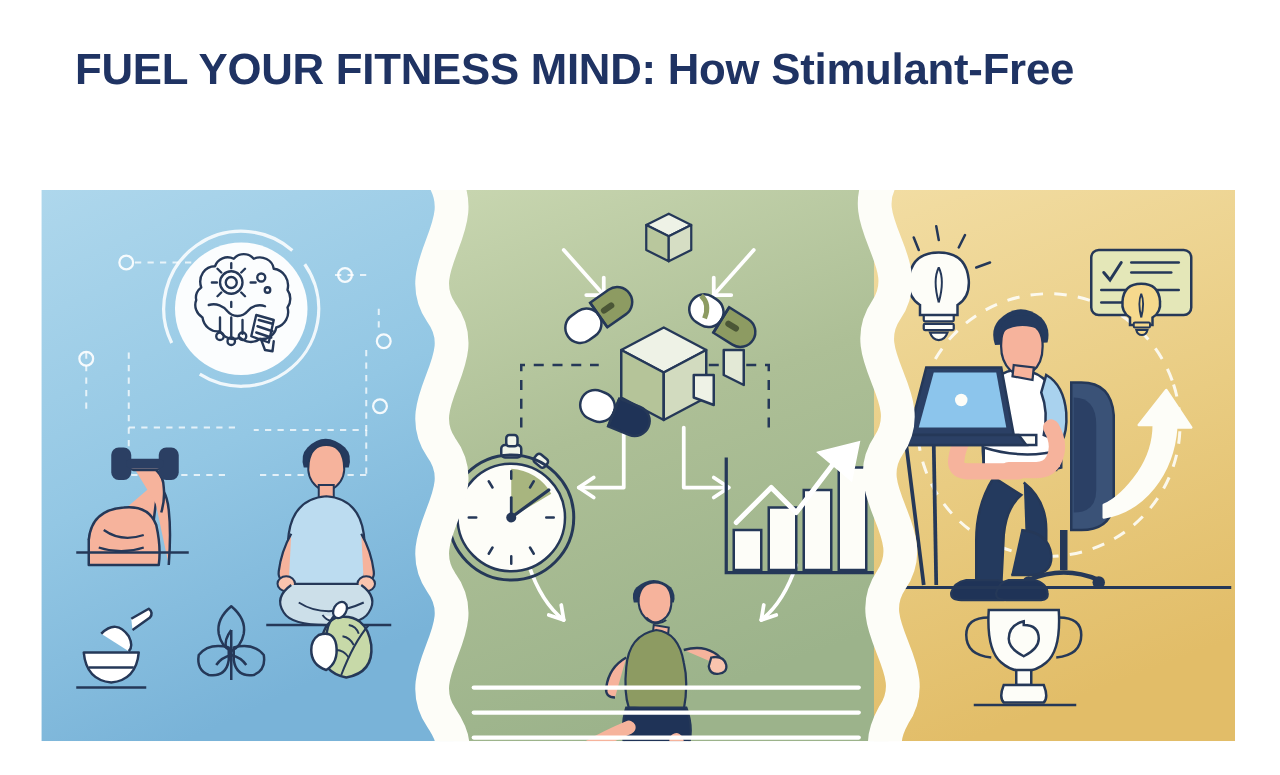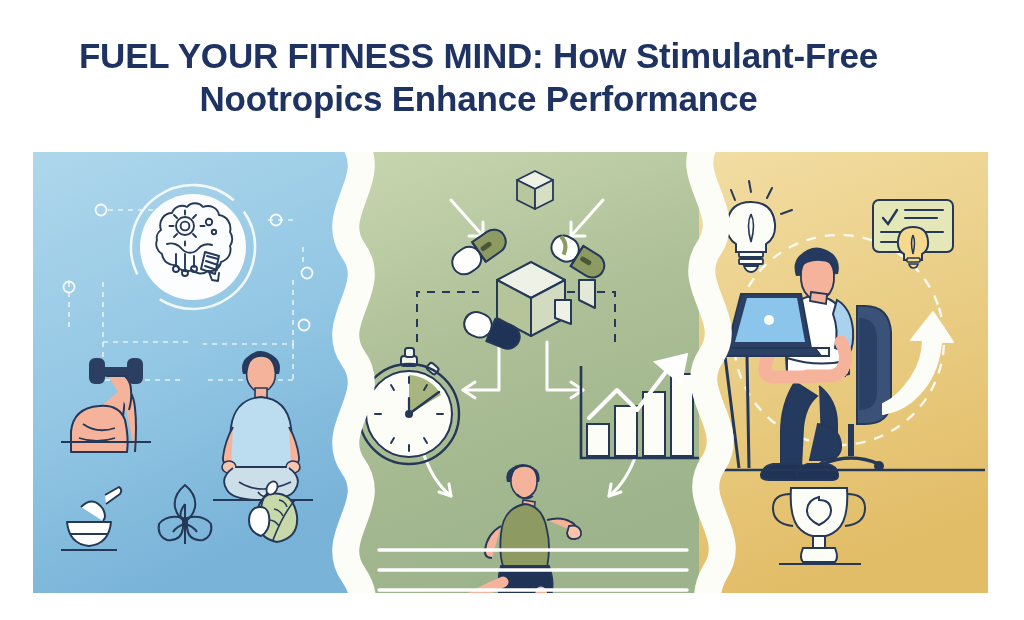--- a/index.html
+++ b/index.html
@@ -6,22 +6,21 @@
   html,body { width:1024px; height:620px; }
   body {
     background:#ffffff;
     font-family:"Liberation Sans", sans-serif;
     position:relative;
     overflow:hidden;
   }
   
   #title-block{
     position:absolute;
-    left:12px; top:34px; width:933px;
-    text-align:center;
+    left:0; top:34px; width:933px;
     padding:0 60px;
   }
   #title-block .line{
     display:block;
     font-family:"Liberation Sans Narrow","Liberation Sans",sans-serif;
     font-weight:bold;
     font-size:35px;
     line-height:43px;
     letter-spacing:-0.2px;
     color:#1f3363;
@@ -55,21 +54,20 @@
   #divider-2{ left:640px; }
 
   
   .art{ position:absolute; inset:0; }
 </style>
 </head>
 <body>
 
 <div id="title-block" style="color: rgb(31, 51, 99);">
   <span class="line">FUEL YOUR FITNESS MIND: How Stimulant-Free</span>
-  <span class="line">Nootropics Enhance Performance</span>
 </div>
 
 <div id="hero">
 
   <div class="panel" id="panel-left">
     <svg class="panel-bg" width="330" height="441" viewBox="0 0 330 441">
       <defs>
         <linearGradient id="gradBlue" x1="0" y1="0" x2="0.35" y2="1">
           <stop offset="0%" stop-color="#aed7ec"></stop>
           <stop offset="55%" stop-color="#93c7e4"></stop>

